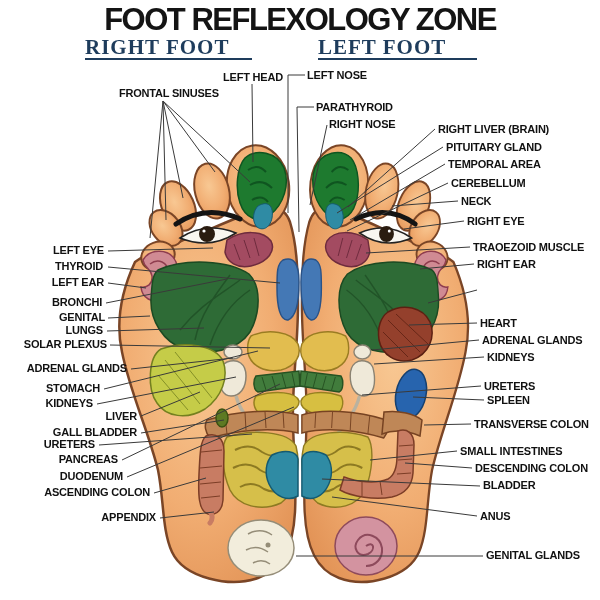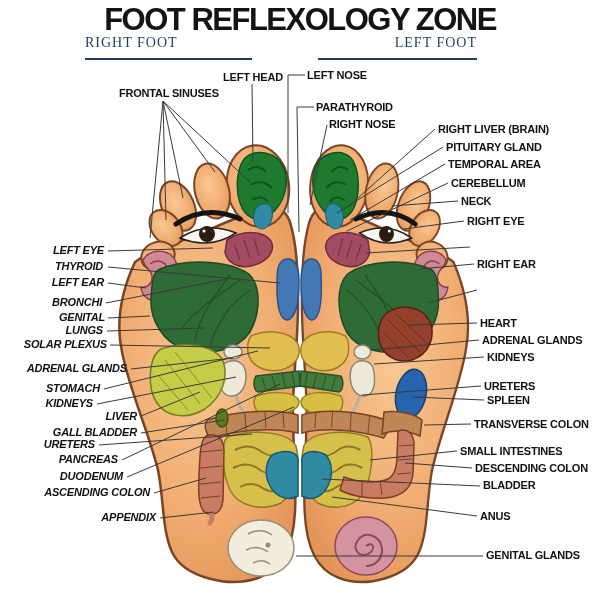--- a/index.html
+++ b/index.html
@@ -8,31 +8,31 @@
     font-family:"Liberation Sans","DejaVu Sans",sans-serif;
   }
   .title{
     position:absolute;left:0;top:2px;width:600px;text-align:center;
     font-size:31px;font-weight:bold;color:#141414;letter-spacing:-1.5px;
     font-family:"Liberation Sans","DejaVu Sans",sans-serif;
   }
   .heading{
     position:absolute;top:35px;height:23px;
     font-family:"Liberation Serif","DejaVu Serif",serif;
-    font-size:14px;font-weight:normal;color:#1e3c5c;letter-spacing:1px;
+    font-size:21px;font-weight:bold;color:#1e3c5c;letter-spacing:1px;
     border-bottom:2px solid #1e3c5c;
   }
   .heading-right{left:85px;width:167px;}
-  .heading-left{left:318px;width:159px;text-align:right;}
+  .heading-left{left:318px;width:159px;}
   svg.feet{position:absolute;left:0;top:0;}
   .lbl{
     position:absolute;white-space:nowrap;font-size:11px;font-weight:bold;
     color:#111;letter-spacing:-0.2px;line-height:13px;
   }
-  .lbl.ra{text-align:center;font-style:italic;}
+  .lbl.ra{text-align:center;}
 </style>
 </head>
 <body>
 
 <div class="stage">
 
   <svg class="feet" width="600" height="600" viewBox="0 0 600 600">
     <defs>
       <radialGradient id="skinGrad" cx="45%" cy="40%" r="75%">
         <stop offset="0%" stop-color="#f8c893"></stop>
@@ -195,20 +195,21 @@
   <div class="lbl" style="left:307px;top:69px">LEFT NOSE</div>
   <div class="lbl" style="left:316px;top:101px">PARATHYROID</div>
   <div class="lbl" style="left:329px;top:118px">RIGHT NOSE</div>
 
   <div class="lbl" style="left:438px;top:123px">RIGHT LIVER (BRAIN)</div>
   <div class="lbl" style="left:446px;top:141px">PITUITARY GLAND</div>
   <div class="lbl" style="left:448px;top:158px">TEMPORAL AREA</div>
   <div class="lbl" style="left:451px;top:177px">CEREBELLUM</div>
   <div class="lbl" style="left:461px;top:195px">NECK</div>
   <div class="lbl" style="left:467px;top:215px">RIGHT EYE</div>
+  <div class="lbl" style="left:473px;top:241px">TRAOEZOID MUSCLE</div>
   <div class="lbl" style="left:477px;top:258px">RIGHT EAR</div>
   <div class="lbl" style="left:480px;top:317px">HEART</div>
   <div class="lbl" style="left:482px;top:334px">ADRENAL GLANDS</div>
   <div class="lbl" style="left:487px;top:351px">KIDNEYS</div>
   <div class="lbl" style="left:484px;top:380px">URETERS</div>
   <div class="lbl" style="left:487px;top:394px">SPLEEN</div>
   <div class="lbl" style="left:474px;top:418px">TRANSVERSE COLON</div>
   <div class="lbl" style="left:460px;top:445px">SMALL INTESTINES</div>
   <div class="lbl" style="left:475px;top:462px">DESCENDING COLON</div>
   <div class="lbl" style="left:483px;top:479px">BLADDER</div>

